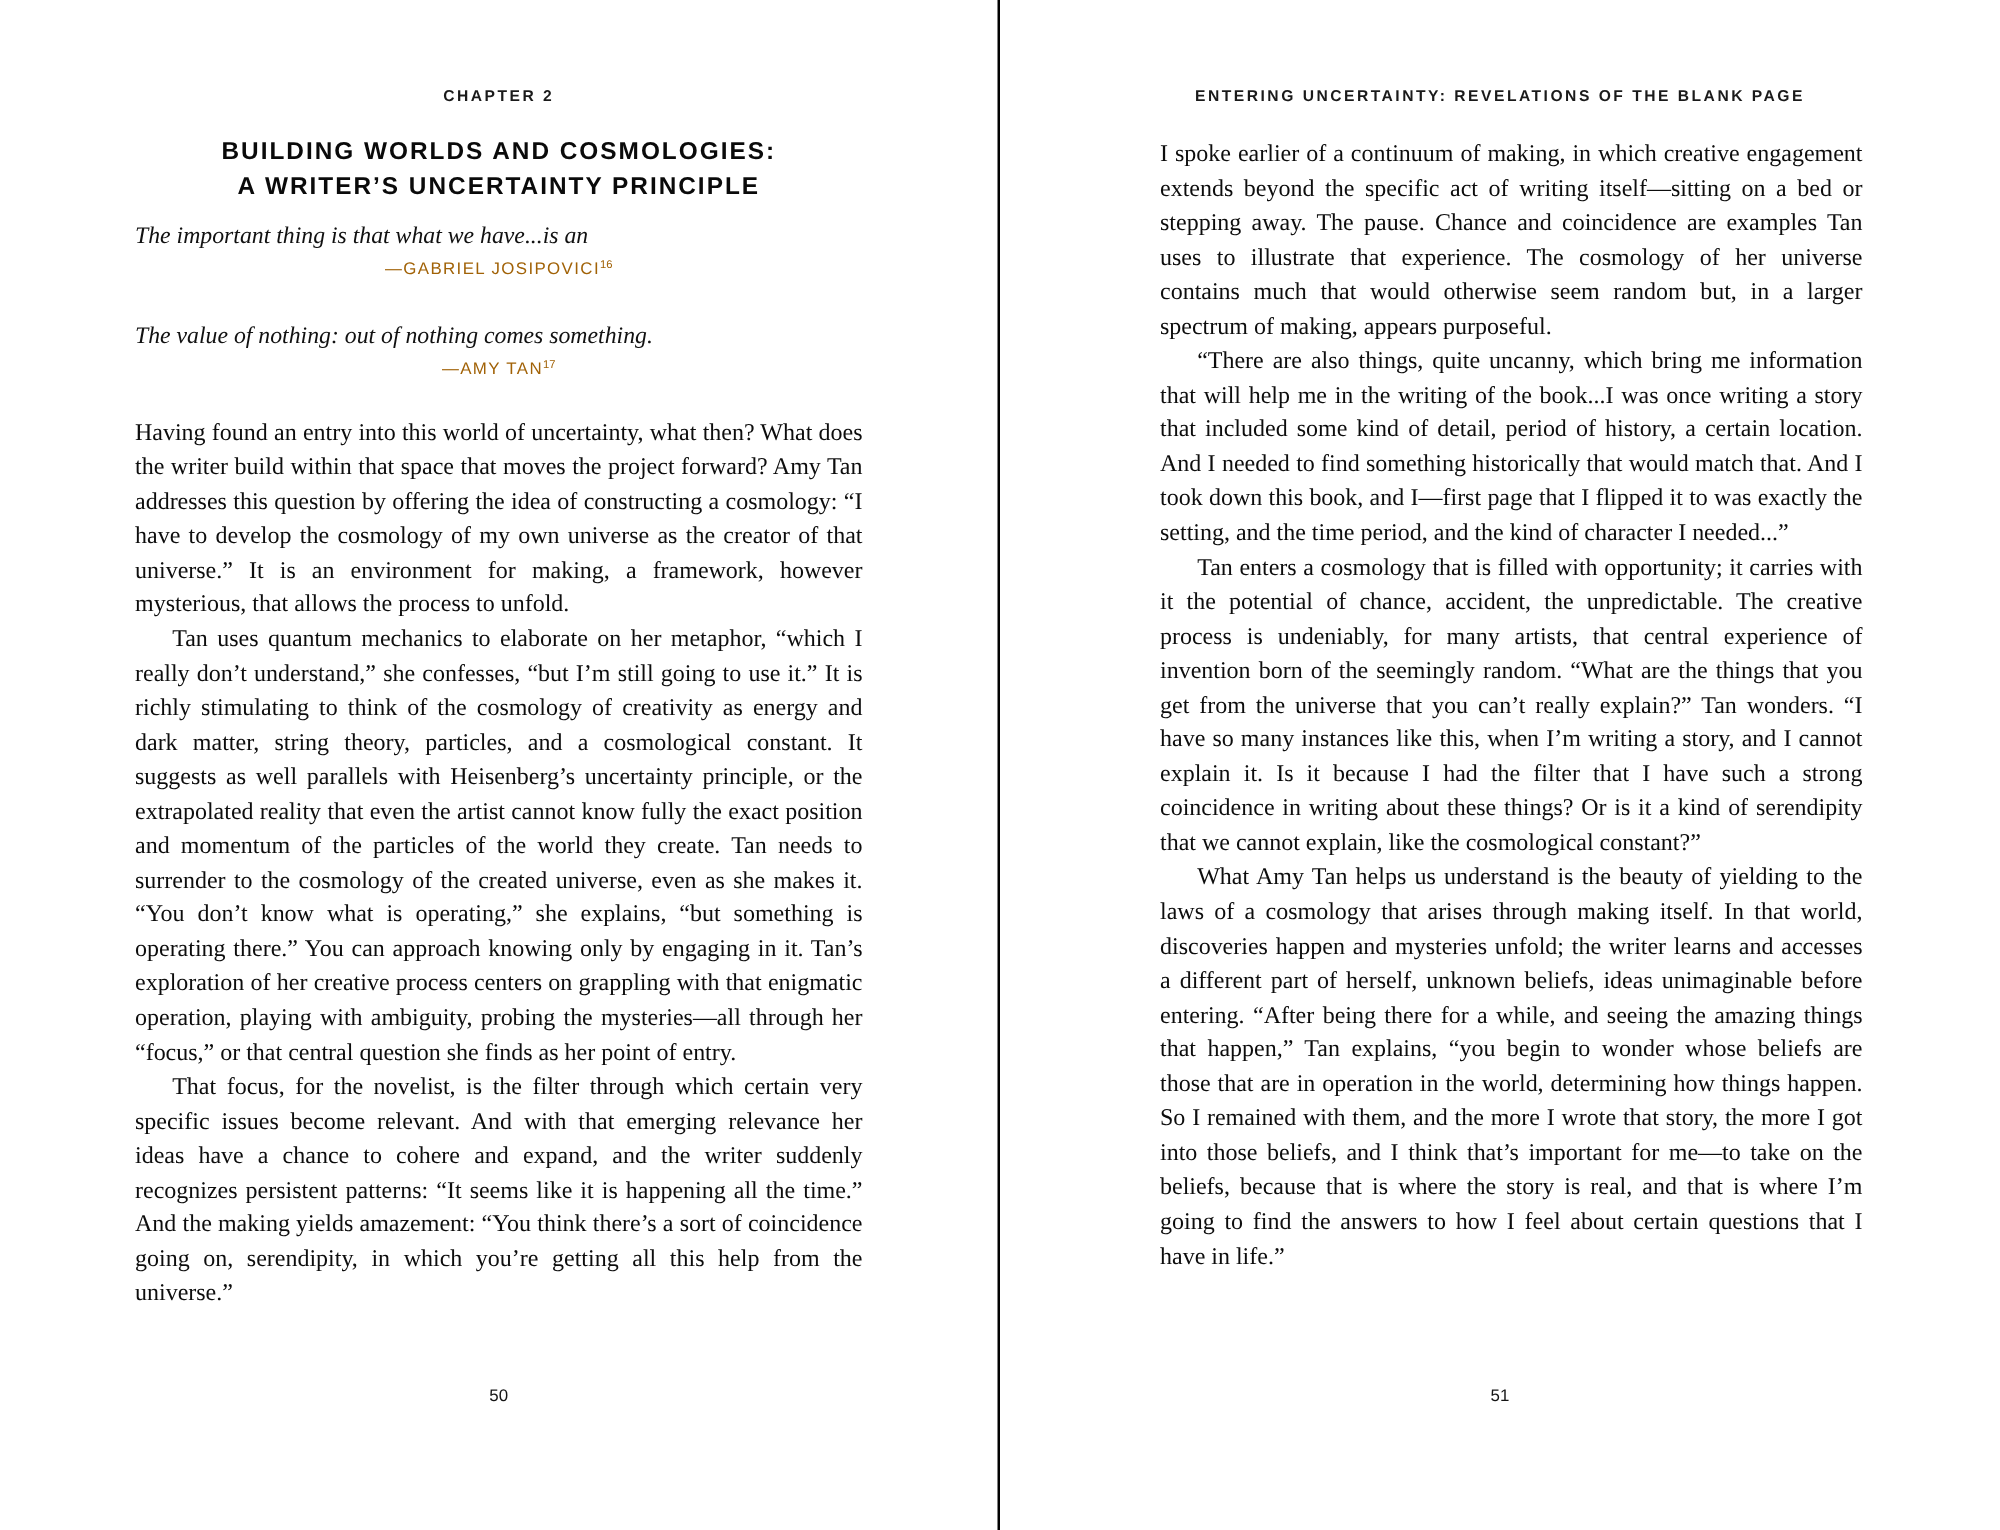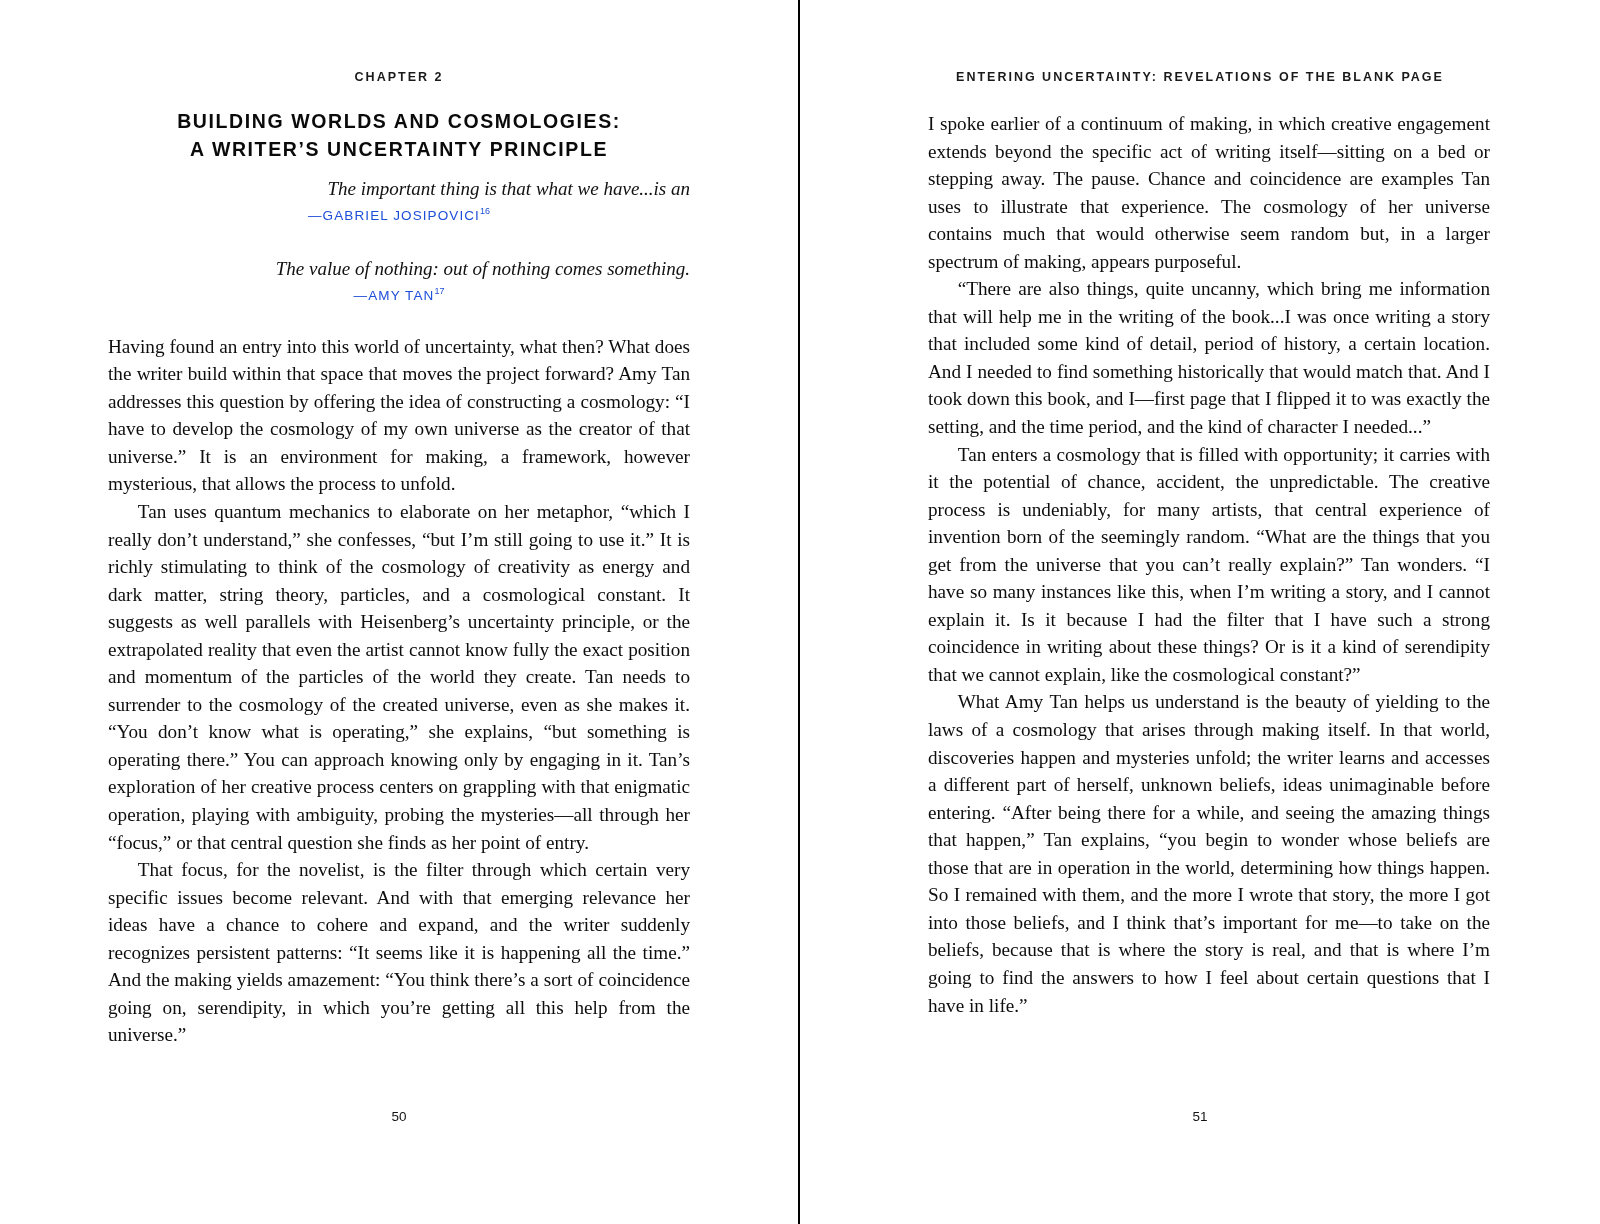--- a/index.html
+++ b/index.html
@@ -49,37 +49,37 @@
     text-align: center;
     font-family: "Liberation Sans", sans-serif;
     font-weight: 700;
     font-size: 19.5px;
     letter-spacing: 1.6px;
     line-height: 1.45;
     margin-top: 23px;
     color: #0a0a0a;
   }
   .epigraph {
-    text-align: right;
+    text-align: left;
     font-style: italic;
     font-size: 19px;
     line-height: 1.32;
     margin-top: 12px;
     color: #111111;
   }
   .epigraph.second {
     margin-top: 34px;
   }
   .attrib {
     text-align: center;
     font-family: "Liberation Sans", sans-serif;
     font-size: 13.5px;
     letter-spacing: 1.1px;
     margin-top: 5px;
-    color: #1d4ed8;
+    color: #a16207;
   }
   .attrib sup {
     font-size: 9px;
     vertical-align: super;
     letter-spacing: 0;
   }
   .body-text {
     margin-top: 30px;
     font-size: 19.2px;
     line-height: 1.435;

